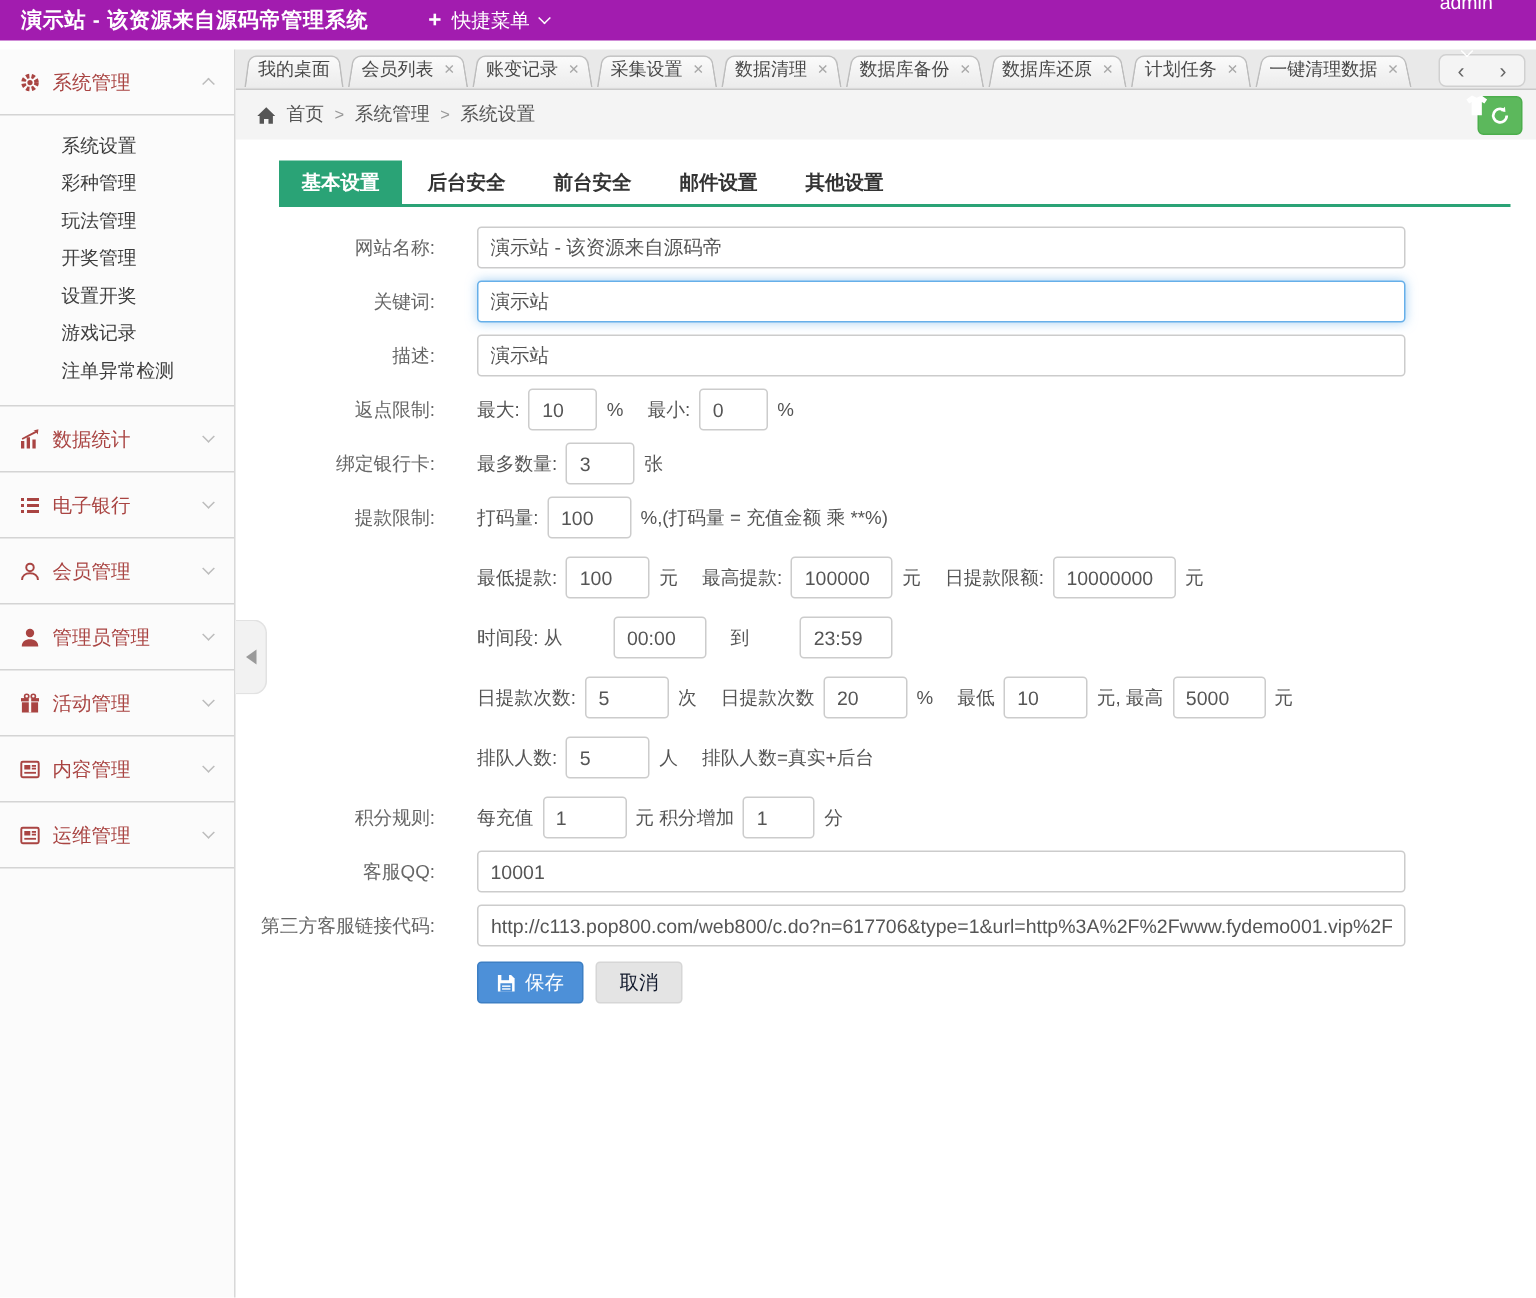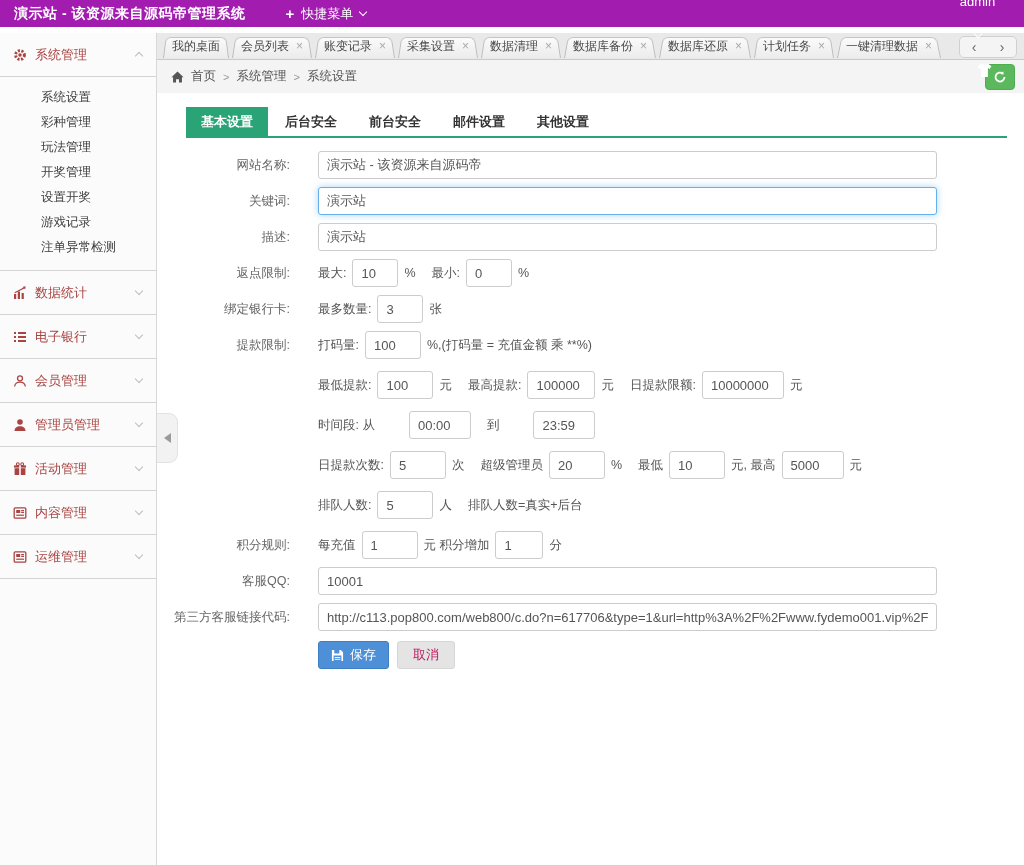--- a/index.html
+++ b/index.html
@@ -54,21 +54,21 @@
   .fctrl { display:flex; align-items:center; gap:6px; color:#555; white-space:nowrap; }
   .txt { height:28px; border:1px solid #ccc; border-radius:3px; padding:0 8px; font-size:13px; color:#555; font-family:inherit; background:#fff; outline:none; }
   .w-wide { width:619px; }
   .w45 { width:46px; } .w52 { width:62px;margin-left:28px; } .w55 { width:56px; } .w48 { width:48px; }
   .w68 { width:68px; } .w80 { width:82px; } .w60 { width:62px; }
   .focused { border-color:#66afe9; box-shadow:0 0 7px rgba(102,175,233,.55); }
   .ml10 { margin-left:10px; }
 
   .btn-row { margin-left:145px; margin-top:10px; display:flex; align-items:center; }
   .btn-save { background:#4d90d8; color:#fff; border:1px solid #3d7fc4; border-radius:3px; height:28px; padding:0 12px; font-size:13px; font-family:inherit; display:inline-flex; align-items:center; gap:6px; cursor:pointer;text-align:center; }
-  .btn-cancel { background:#e4e4e4; color:#be185d; border:1px solid #d6d6d6; border-radius:3px; height:28px; padding:0 15px; font-size:13px; font-family:inherit; margin-left:8px; cursor:pointer; }
+  .btn-cancel { background:#e4e4e4; color:#0f172a; border:1px solid #d6d6d6; border-radius:3px; height:28px; padding:0 15px; font-size:13px; font-family:inherit; margin-left:8px; cursor:pointer; }
 </style>
 </head>
 <body>
 
 <div class="topbar">
   <span class="app-title">演示站 - 该资源来自源码帝管理系统</span>
   <span class="quick-menu">
     <span class="plus-glyph">+</span>
     <span>快捷菜单</span>
     <span class="chev"></span>
@@ -334,21 +334,21 @@
           <input class="txt w52" type="text" value="23:59" style="">
         </div>
       </div>
 
       <div class="frow gap">
         <span class="flabel"></span>
         <div class="fctrl">
           <span>日提款次数:</span>
           <input class="txt w55" type="text" value="5" style="">
           <span>次</span>
-          <span class="ml10">超级管理员</span>
+          <span class="ml10">日提款次数</span>
           <input class="txt w55" type="text" value="20" style="">
           <span>%</span>
           <span class="ml10">最低</span>
           <input class="txt w55" type="text" value="10" style="">
           <span>元, 最高</span>
           <input class="txt w60" type="text" value="5000" style="">
           <span>元</span>
         </div>
       </div>
 

